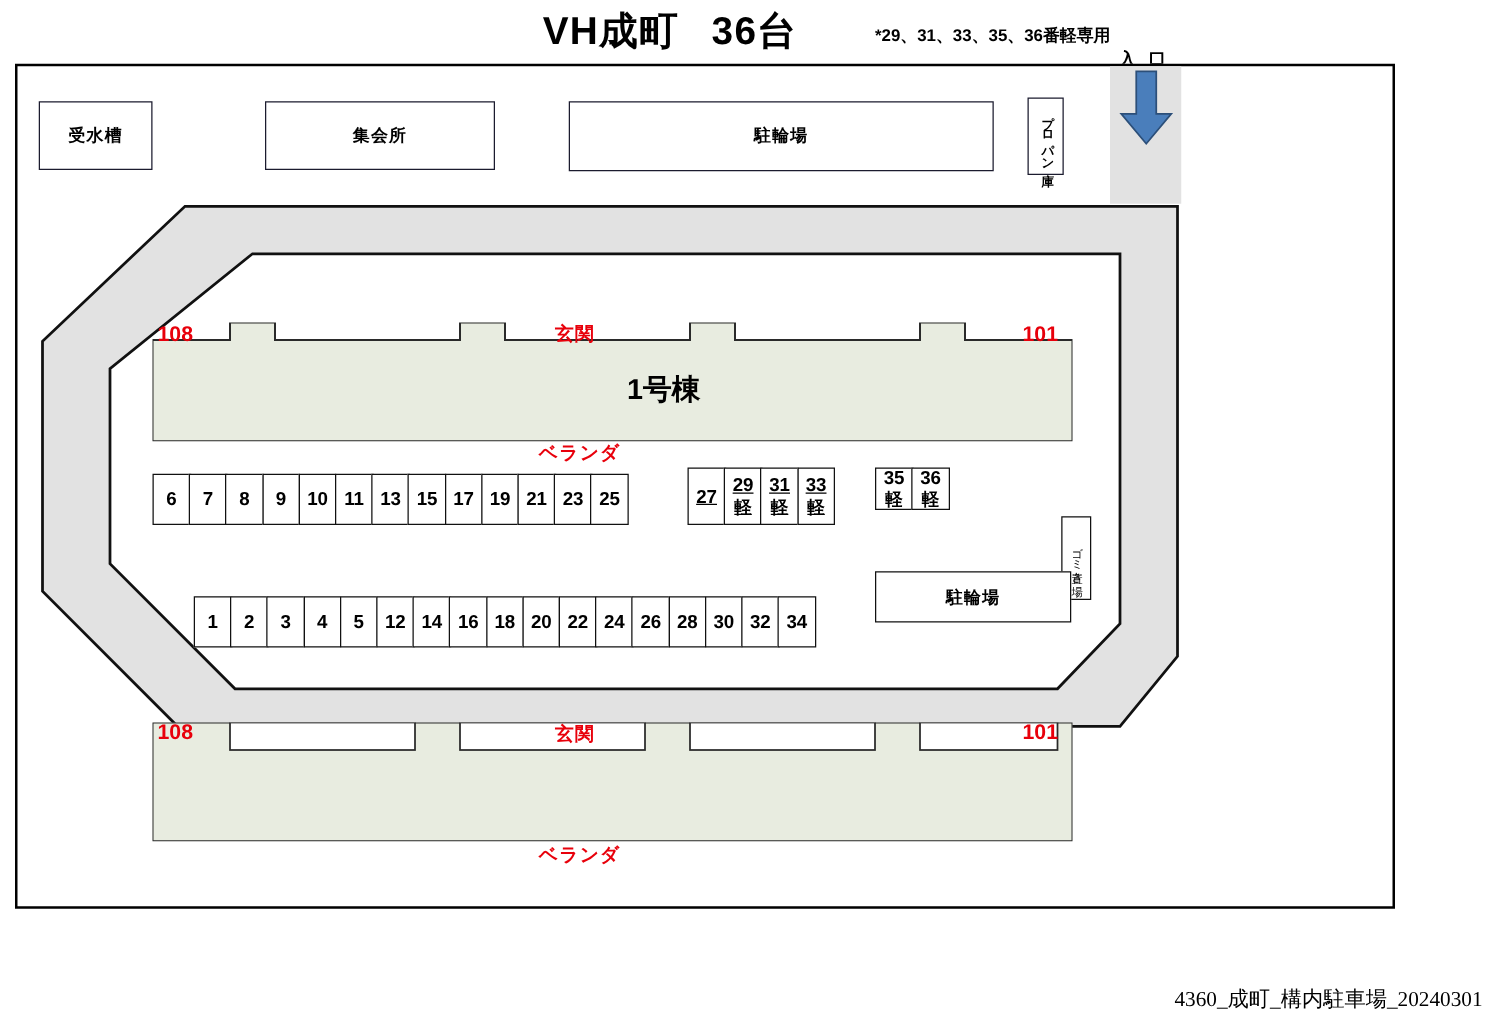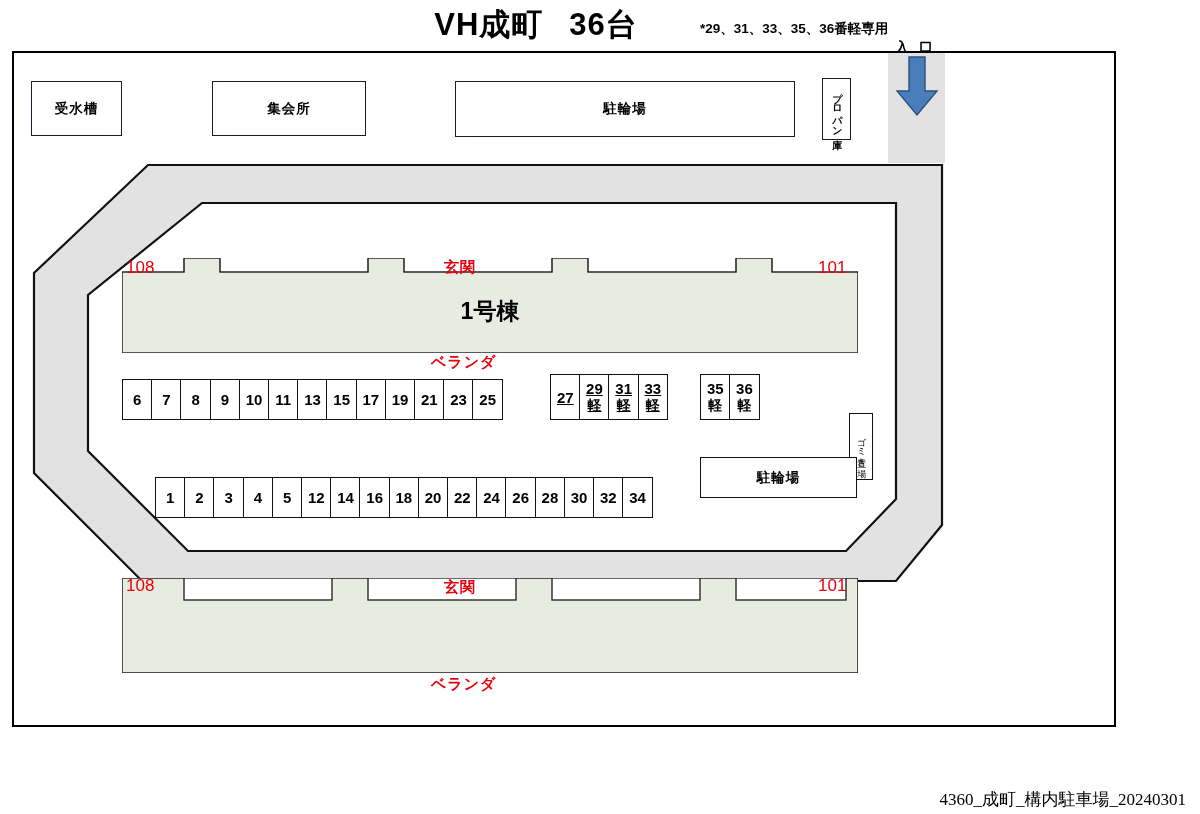--- a/index.html
+++ b/index.html
@@ -43,34 +43,34 @@
   }
   #arrow{left:894px;top:55px;width:46px;height:62px;}
 
   
   .fac{
     border:1.6px solid #1b1b2e;background:#fff;box-sizing:border-box;
     display:flex;align-items:center;justify-content:center;
     font-size:13.5px;font-weight:bold;letter-spacing:1px;
   }
   #fac-jusuisou{left:31px;top:81px;width:91px;height:55px;}
-  #fac-shukaijo{left:212px;top:81px;width:154px;height:55px;}
+  #fac-shukaijo{left:212px;top:81px;width:184px;height:55px;}
   #fac-chuurinjo1{left:455px;top:81px;width:340px;height:56px;}
   #fac-propane{
     left:822px;top:78px;width:29px;height:62px;
     writing-mode:vertical-rl;text-orientation:upright;
     font-size:10px;letter-spacing:0px;line-height:1.05;
     padding:2px 0;
   }
   .bldg-label{
     position:absolute;left:0;width:100%;text-align:center;
     font-size:23px;font-weight:bold;
   }
   .red-num{
-    position:absolute;color:#e8000b;font-size:17px;font-weight:normal;
+    position:absolute;color:#e8000b;font-size:17px;font-weight:bold;
   }
   .red-txt{
     position:absolute;color:#e8000b;font-size:15px;font-weight:bold;
     letter-spacing:1px;
   }
 
   
   .stall-row{display:flex;}
   .stall{
     border:1.3px solid #111;background:#fff;box-sizing:border-box;
@@ -80,21 +80,21 @@
   }
   .stall:first-child{margin-left:0;}
   .stall .sub{font-size:14px;font-weight:bold;margin-top:1px;}
   .stall.two{line-height:1.05;}
 
   #row-a{left:122px;top:379px;height:41px;}
   #row-a .stall{width:30.5px;height:41px;}
   #row-b{left:550px;top:374px;height:46px;text-decoration:underline;}
   #row-b .stall{width:30.5px;height:46px;}
   #row-c{left:700px;top:374px;height:46px;}
-  #row-c .stall{width:30.5px;height:46px;}
+  #row-c .stall{width:30.5px;height:34px;}
   #row-d{left:155px;top:477px;height:41px;}
   #row-d .stall{width:30.5px;height:41px;}
 
   
   #gomi{
     left:849px;top:413px;width:24px;height:67px;
     border:1.4px solid #111;background:#fff;box-sizing:border-box;
     writing-mode:vertical-rl;text-orientation:upright;
     font-size:9px;line-height:1.05;display:flex;
     align-items:center;justify-content:center;letter-spacing:0px;
@@ -159,21 +159,21 @@
 <div class="abs fac" id="fac-jusuisou">受水槽</div>
 <div class="abs fac" id="fac-shukaijo">集会所</div>
 <div class="abs fac" id="fac-chuurinjo1">駐輪場</div>
 <div class="abs fac" id="fac-propane">プロパン庫</div>
 
 <div class="abs" style="left:122px;top:258px;width:736px;height:95px;">
   <svg width="736" height="95" viewBox="0 0 736 95" xmlns="http://www.w3.org/2000/svg">
     <path d="M0,14 L62,14 L62,0 L98,0 L98,14 L246,14 L246,0 L282,0 L282,14 L430,14
              L430,0 L466,0 L466,14 L614,14 L614,0 L650,0 L650,14 L736,14 L736,95 L0,95 Z" fill="#e8ece0" stroke="#2a2a2a" stroke-width="1.6"></path>
   </svg>
-  <div class="bldg-label" style="top:38px;">1号棟</div>
+  <div class="bldg-label" style="top:38px;padding-left:41px;">1号棟</div>
 </div>
 <div class="abs red-num" style="left:126px;top:258px;">108</div>
 <div class="abs red-num" style="left:818px;top:258px;">101</div>
 <div class="abs red-txt" style="left:444px;top:258px;">玄関</div>
 <div class="abs red-txt" style="left:431px;top:353px;">ベランダ</div>
 
 <div class="abs stall-row" id="row-a">
   <div class="stall">
       <span>6</span>
     </div>

